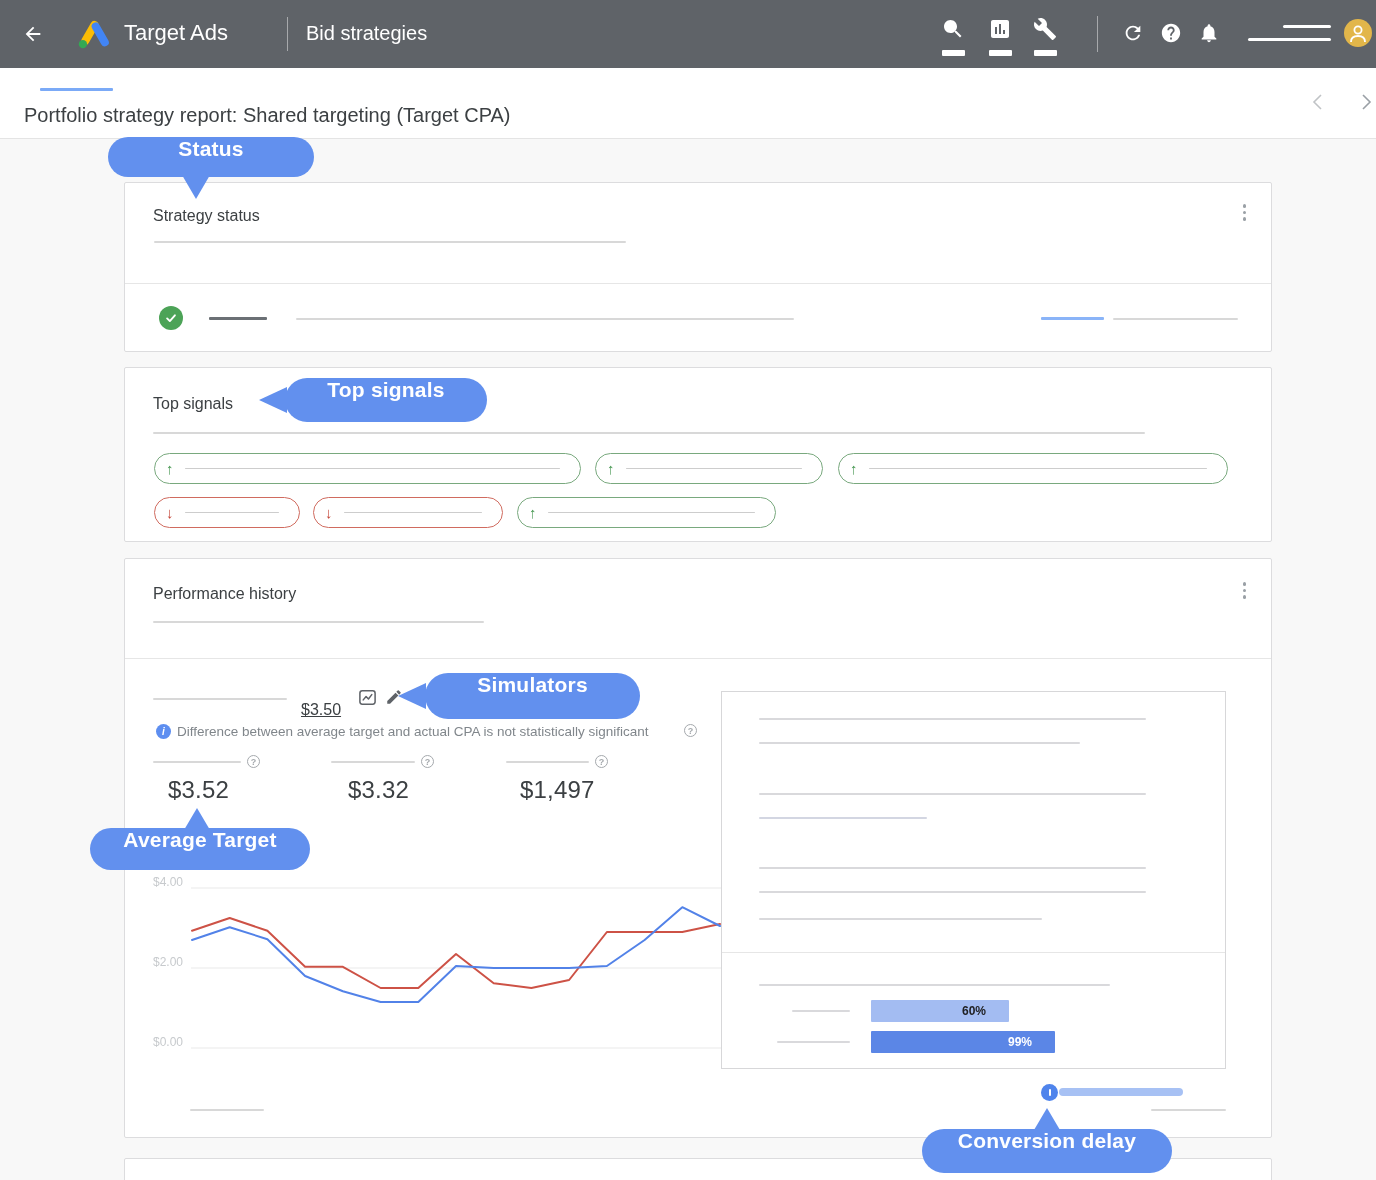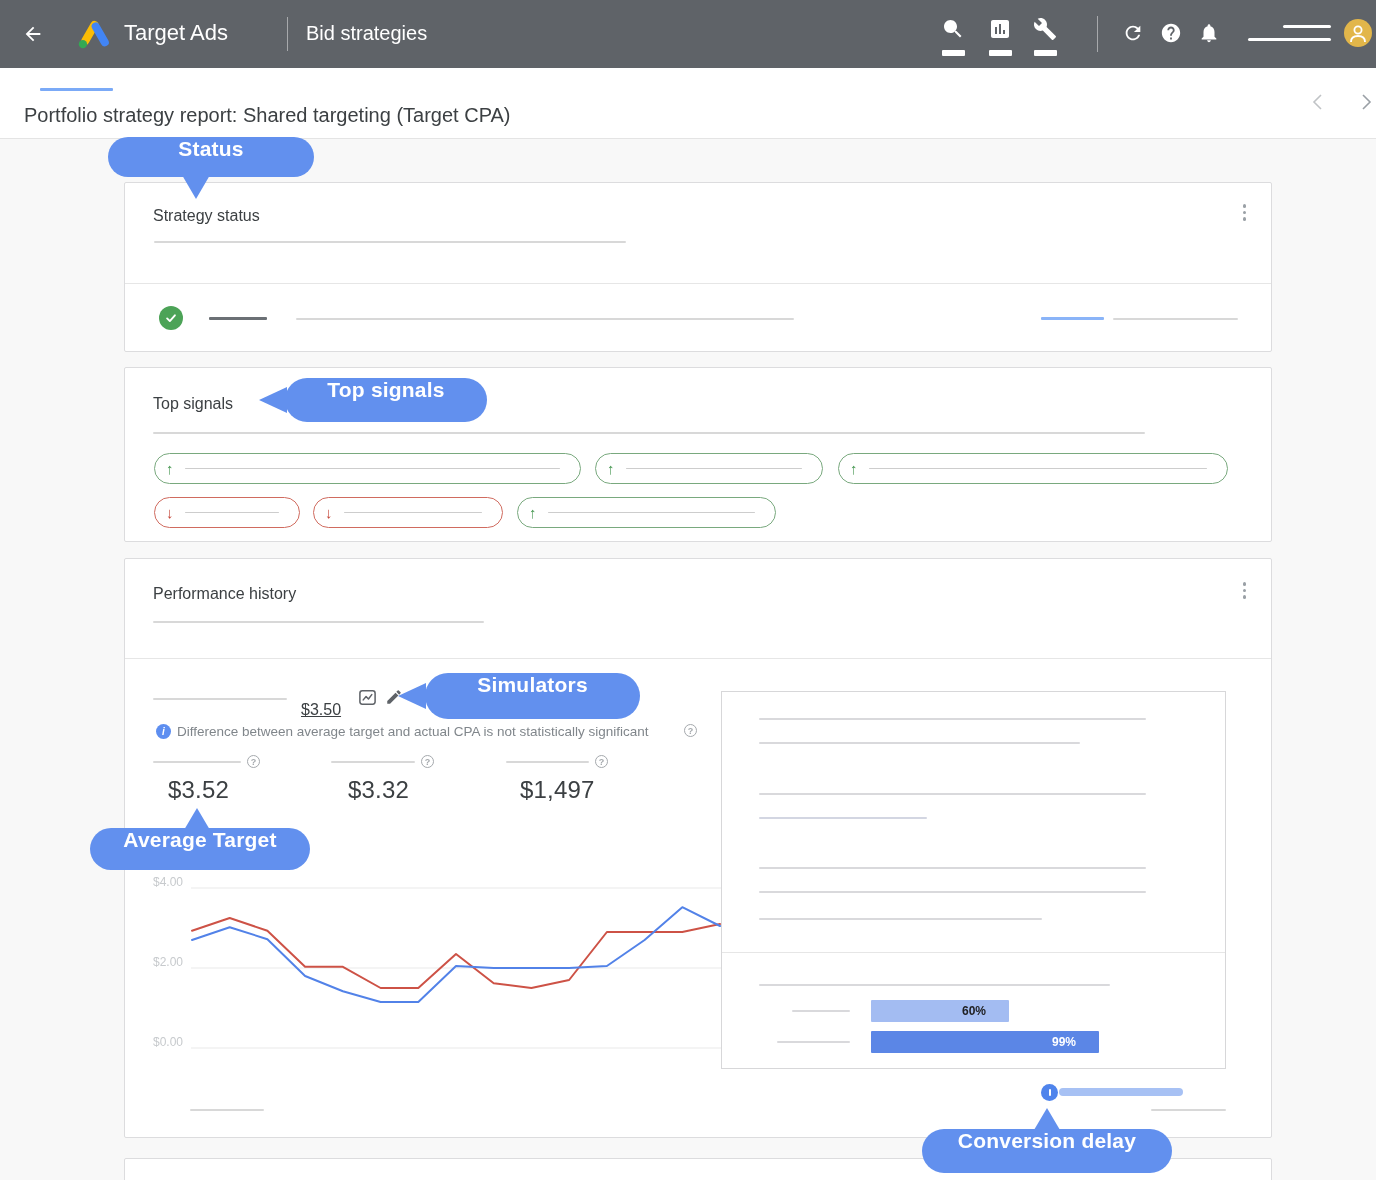--- a/index.html
+++ b/index.html
@@ -263,21 +263,21 @@
       <span class="line" style="left:37px;top:175px;width:387px;"></span>
       <span class="line" style="left:37px;top:199px;width:387px;"></span>
       <span class="line" style="left:37px;top:226px;width:283px;"></span>
       <div class="divider" style="top:260px;"></div>
       <span class="line" style="left:37px;top:292px;width:351px;height:1.5px;"></span>
       <span class="line" style="left:70px;top:318px;width:58px;"></span>
       <div class="sim-bar sim-bar-a" style="left: 149px; top: 308px; width: 138px; background: rgb(163, 188, 242);">
           <span class="bar-val">60%</span>
         </div>
       <span class="line" style="left:55px;top:349px;width:73px;"></span>
-      <div class="sim-bar sim-bar-b" style="left: 149px; top: 339px; width: 228px; background: rgb(91, 134, 230);">
+      <div class="sim-bar sim-bar-b" style="left: 149px; top: 339px; width: 184px; background: rgb(91, 134, 230);">
           <span class="bar-val">99%</span>
         </div>
     </div>
 
     <span class="slider-track"></span>
     <span class="slider-thumb">
         <i></i>
       </span>
     <span class="line" style="left:1026px;top:550px;width:75px;"></span>
   </div>

